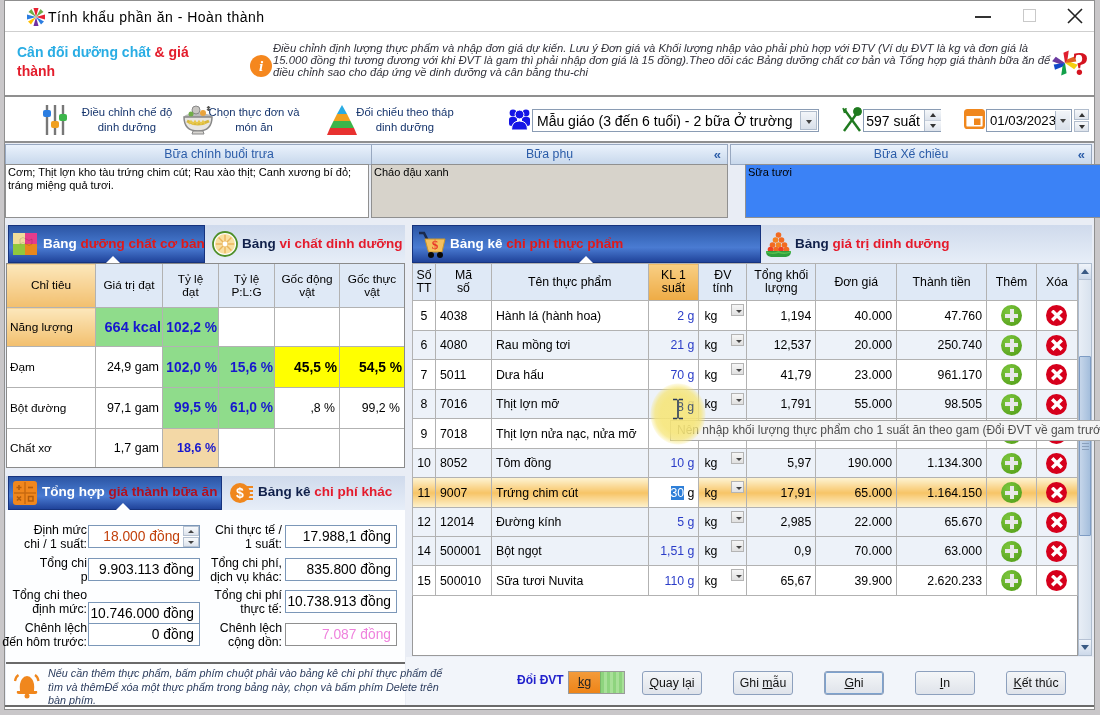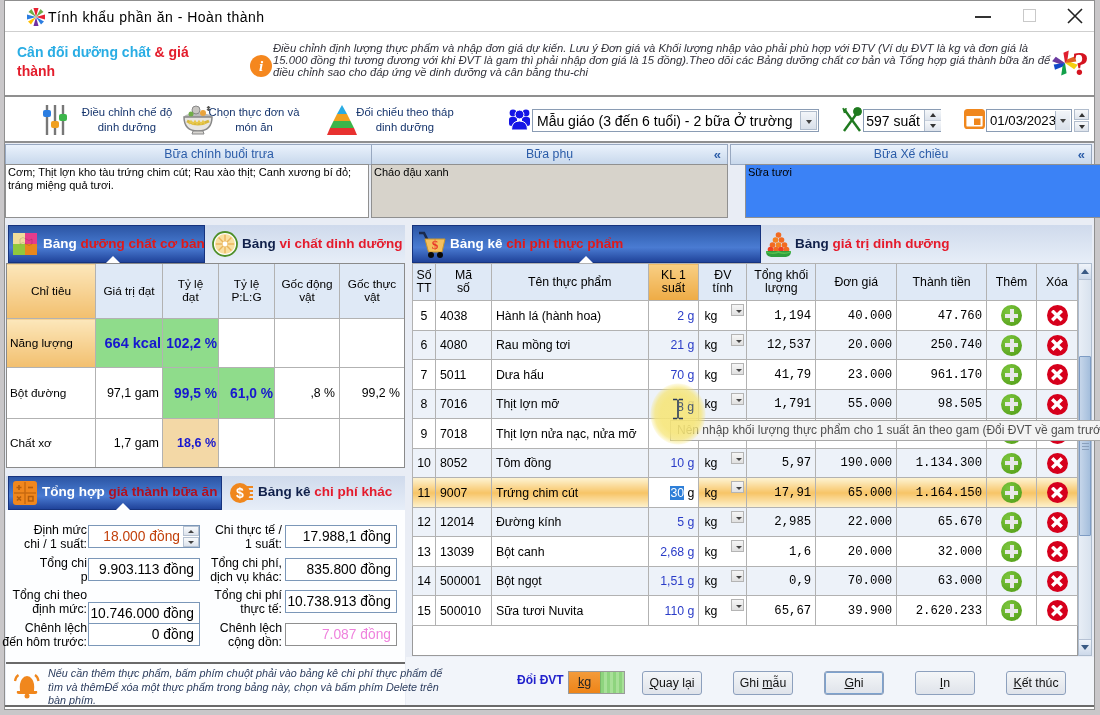--- a/index.html
+++ b/index.html
@@ -47,21 +47,21 @@
 #ltable .tom { background:#f2624b; color:#ffdd00; font-weight:bold; text-align:right; padding-right:2px; font-size:13.8px; }
 #ltable .tan { background:#f3d8a6; color:#1717cf; font-weight:bold; text-align:right; padding-right:2px; font-size:12.5px; }
 #ltable .pln { background:#fff; color:#000; text-align:right; padding-right:4px; font-size:12.3px; }
 
 .flab { position:absolute; font-size:12.3px; color:#000; text-align:right; line-height:13.8px; white-space:nowrap; }
 .fbox { position:absolute; width:112px; height:23px; background:#fff; border:1px solid #7b97b8; font-size:13.8px; text-align:right; padding-right:5px; line-height:21px; color:#000; }
 
 #rtable { position:absolute; left:412px; top:263px; width:666px; }
 #rtable td { border:1px solid #b2b2b2; font-size:12.3px; padding:0 4px; height:29px; }
 #rtable .hd { background:#dfe9f6; text-align:center; line-height:13px; padding:0; }
-#rtable .num { text-align:right;font-family:Liberation Mono, monospace; }
+#rtable .num { text-align:right; }
 #rtable .blu { color:#2a3cc8; text-align:right; }
 #rtable .ctr { text-align:center; padding:0; }
 #rtable .alt td { background:#edf2f9; }
 #rtable .hl td { background:linear-gradient(180deg,#fdf2cf 0%,#fad790 30%,#f7c466 50%,#fad790 70%,#fdf2cf 100%); }
 #rtable .dv { position:relative; padding-left:5px; }
 .dd { position:absolute; right:2px; top:3px; width:13px; height:12px; background:linear-gradient(#f6f6f6,#e0e0e0); border:1px solid #b4b4b4; }
 .dd::after { content:""; position:absolute; left:3.5px; top:4.5px; border-left:3px solid transparent; border-right:3px solid transparent; border-top:3.5px solid #444; }
 .plus { display:inline-block; width:21px; height:21px; border-radius:50%; background:radial-gradient(circle at 35% 30%, #7cc63e, #4f9a14); position:relative; vertical-align:middle; }
 .plus::after { content:""; position:absolute; left:4px; top:8.5px; width:13px; height:4px; background:#e8e8e8; }
 .plus::before { content:""; position:absolute; left:8.5px; top:4px; width:4px; height:13px; background:#e8e8e8; }
@@ -257,20 +257,28 @@
         <td class="hd">Gốc động<br>vật</td>
         <td class="hd">Gốc thực<br>vật</td>
   </tr>
   <tr style="height:33px;">
     <td class="lab org">Năng lượng</td>
         <td class="grn" style="font-size:14.5px;">664 kcal</td>
         <td class="grn">102,2 %</td>
         <td class="pln"></td>
         <td class="pln"></td>
         <td class="pln"></td>
+  </tr>
+  <tr style="height:34px;">
+    <td class="lab">Đạm</td>
+        <td class="val">24,9 gam</td>
+        <td class="grn">102,0 %</td>
+        <td class="grn">15,6 %</td>
+        <td class="yel">45,5 %</td>
+        <td class="yel">54,5 %</td>
   </tr>
   <tr style="height:34px;">
     <td class="lab">Bột đường</td>
         <td class="val">97,1 gam</td>
         <td class="grn">99,5 %</td>
         <td class="grn">61,0 %</td>
         <td class="pln">,8 %</td>
         <td class="pln">99,2 %</td>
   </tr>
   <tr style="height:33px;">
@@ -494,32 +502,20 @@
         <td>12014</td>
         <td>Đường kính</td>
         <td class="blu">5 g</td>
         <td class="dv">kg<span class="dd"></span></td>
         <td class="num">2,985</td>
         <td class="num">22.000</td>
         <td class="num">65.670</td>
         <td class="ctr"><span class="plus"></span></td>
         <td class="ctr"><span class="xdel"></span></td>
   </tr>
-  <tr style="height:30px;" class="rw">
-    <td class="ctr">13</td>
-        <td>13039</td>
-        <td>Bột canh</td>
-        <td class="blu">2,68 g</td>
-        <td class="dv">kg<span class="dd"></span></td>
-        <td class="num">1,6</td>
-        <td class="num">20.000</td>
-        <td class="num">32.000</td>
-        <td class="ctr"><span class="plus"></span></td>
-        <td class="ctr"><span class="xdel"></span></td>
-  </tr>
   <tr style="height:29px;" class="rw alt">
     <td class="ctr">14</td>
         <td>500001</td>
         <td>Bột ngọt</td>
         <td class="blu">1,51 g</td>
         <td class="dv">kg<span class="dd"></span></td>
         <td class="num">0,9</td>
         <td class="num">70.000</td>
         <td class="num">63.000</td>
         <td class="ctr"><span class="plus"></span></td>

